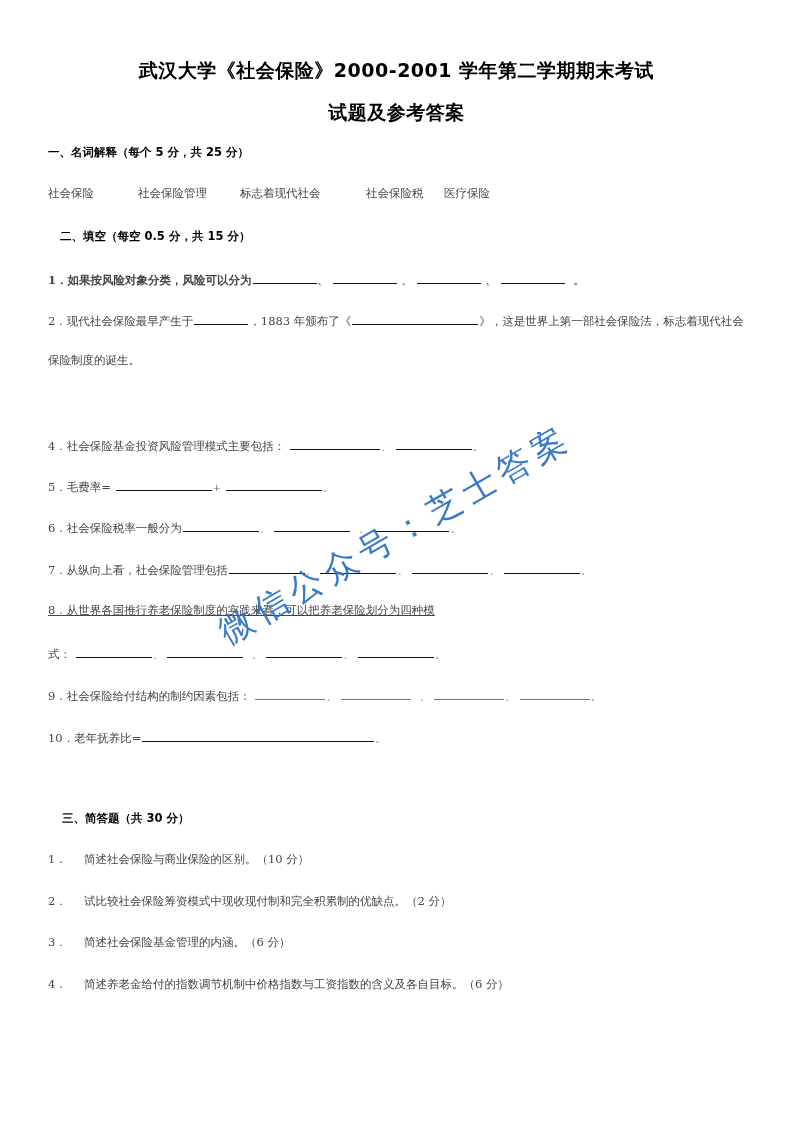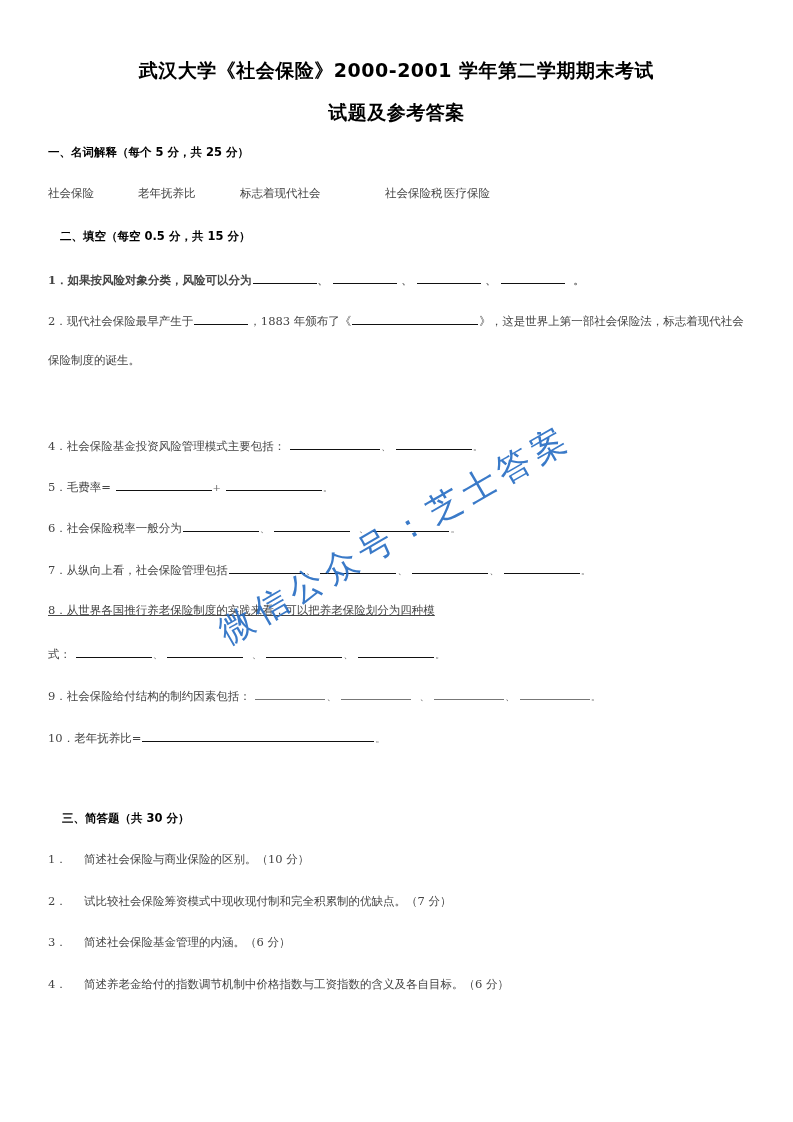--- a/index.html
+++ b/index.html
@@ -26,23 +26,23 @@
 </head>
 <body>
 
 <div class="page">
 
   <div class="title" style="top:58px;">武汉大学《社会保险》2000-2001 学年第二学期期末考试</div>
   <div class="title" style="top:100px;">试题及参考答案</div>
 
   <div class="section-heading" style="left:48px; top:145px;">一、名词解释（每个 5 分，共 25 分）</div>
   <div class="term" style="left:48px; top:186px;">社会保险</div>
-  <div class="term" style="left:138px; top:186px;">老年抚养比</div>
+  <div class="term" style="left:138px; top:186px;">社会保险管理</div>
   <div class="term" style="left:240px; top:186px;">标志着现代社会</div>
-  <div class="term" style="left:385px; top:186px;">社会保险税</div>
+  <div class="term" style="left:366px; top:186px;">社会保险税</div>
   <div class="term" style="left:444px; top:186px;">医疗保险</div>
 
   <div class="section-heading" style="left:60px; top:229px;">二、填空（每空 0.5 分，共 15 分）</div>
 
   <div class="line" style="left:48px; top:271px;font-weight:bold;">
     <span>1．如果按风险对象分类，风险可以分为</span><span class="blank" style="width:64px"></span><span class="sep">、</span>
     <span class="blank" style="width:64px"></span> <span class="sep">、</span>
     <span class="blank" style="width:64px"></span> <span class="sep">、</span>
     <span class="blank" style="width:64px"></span> &nbsp;<span class="sep">。</span>
   </div>
@@ -98,21 +98,21 @@
   <div class="line" style="left:48px; top:729px;">
     <span>10．老年抚养比=</span><span class="blank" style="width:232px"></span><span class="sep">。</span>
   </div>
 
   <div class="section-heading" style="left:62px; top:811px;">三、简答题（共 30 分）</div>
 
   <div class="qnum" style="left:48px; top:852px;">1．</div>
   <div class="qtext" style="left:84px; top:852px;">简述社会保险与商业保险的区别。（10 分）</div>
 
   <div class="qnum" style="left:48px; top:894px;">2．</div>
-  <div class="qtext" style="left:84px; top:894px;">试比较社会保险筹资模式中现收现付制和完全积累制的优缺点。（7 分）</div>
+  <div class="qtext" style="left:84px; top:894px;">试比较社会保险筹资模式中现收现付制和完全积累制的优缺点。（2 分）</div>
 
   <div class="qnum" style="left:48px; top:935px;">3．</div>
   <div class="qtext" style="left:84px; top:935px;">简述社会保险基金管理的内涵。（6 分）</div>
 
   <div class="qnum" style="left:48px; top:977px;">4．</div>
   <div class="qtext" style="left:84px; top:977px;">简述养老金给付的指数调节机制中价格指数与工资指数的含义及各自目标。（6 分）</div>
 
   <div class="watermark" style="left:222px; top:612px;">微信公众号：芝士答案</div>
 </div>
 

